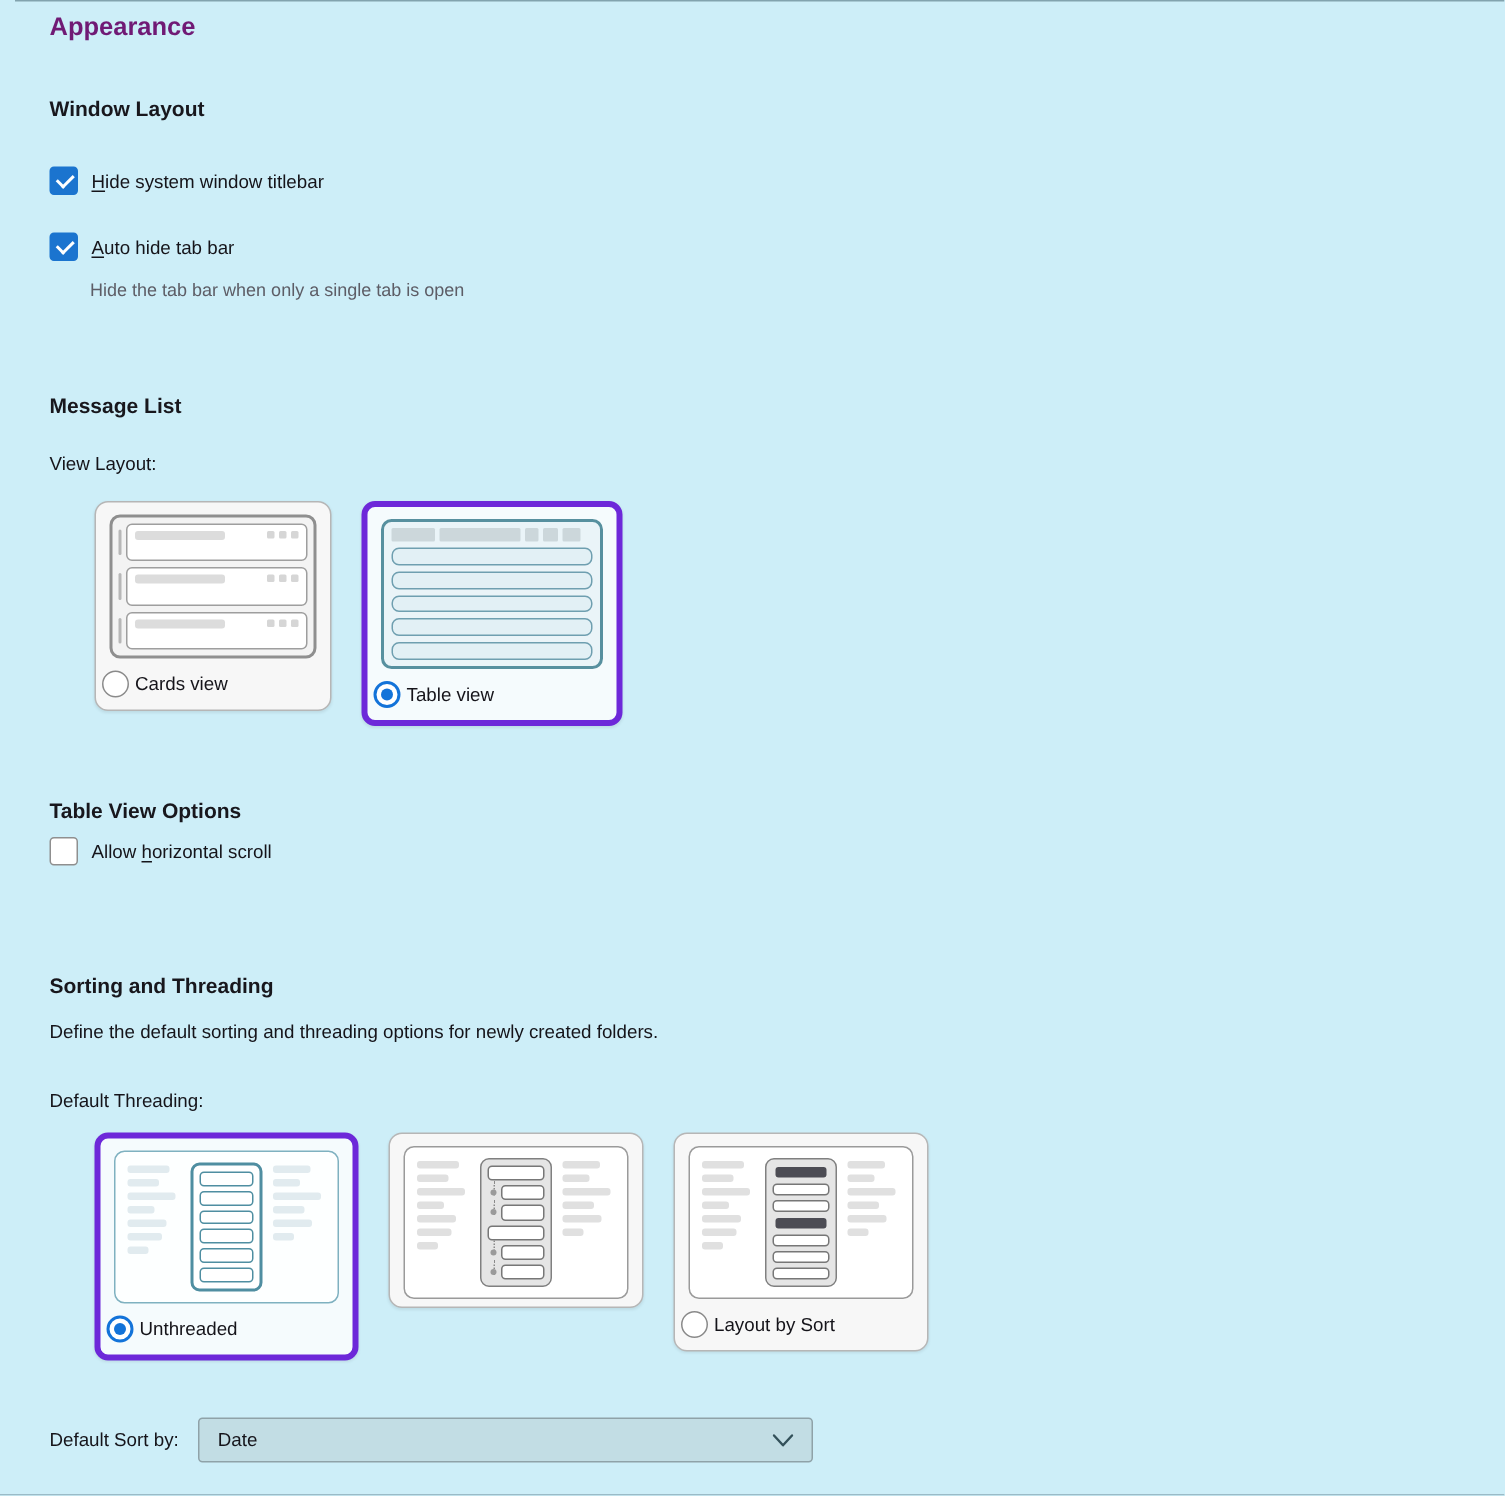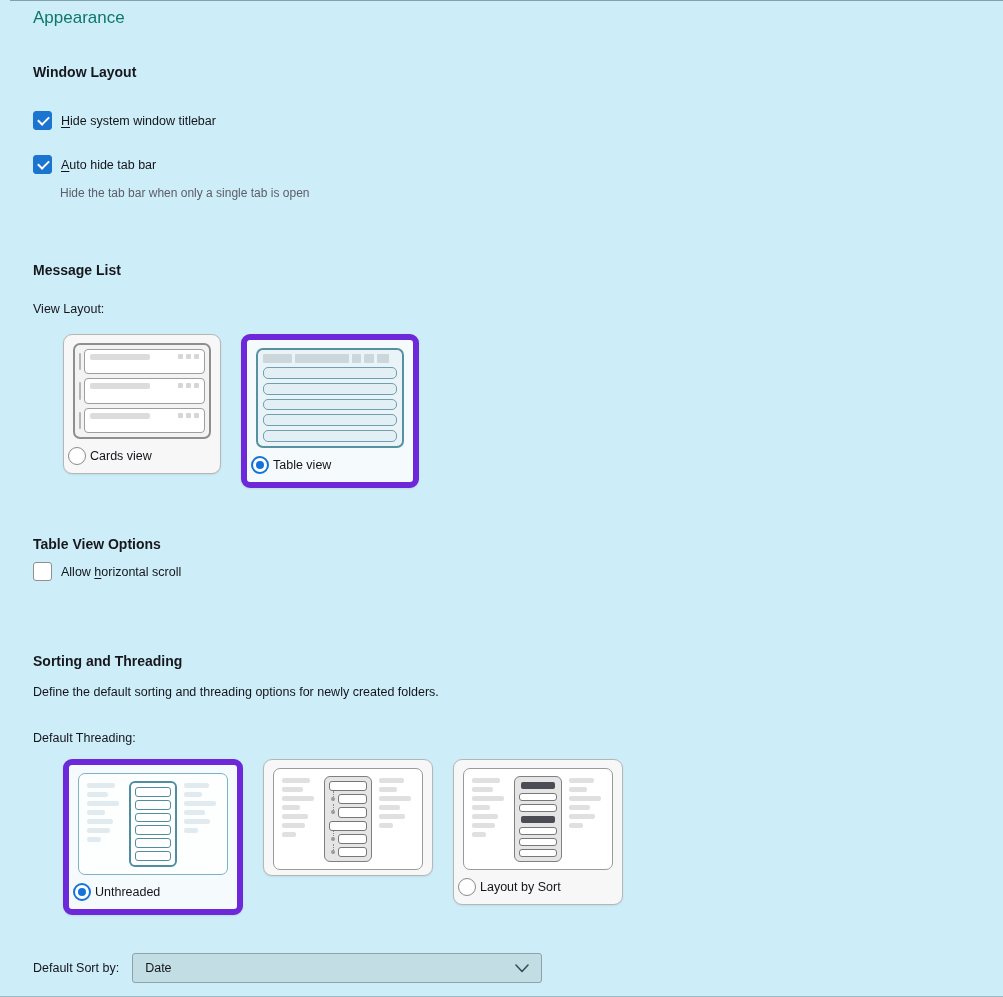--- a/index.html
+++ b/index.html
@@ -8,21 +8,21 @@
     background:#cdeef8;
     font-family:"Liberation Sans","DejaVu Sans",sans-serif;
     color:#15141a;
     position:relative;
     overflow:hidden;
     padding:0 0 0 33px;
   }
   body::before { content:""; position:absolute; top:0; left:10px; right:0; height:1px; background:rgba(40,70,85,.45); }
   body::after  { content:""; position:absolute; bottom:0; left:0; right:0; height:1px; background:rgba(40,70,85,.30); }
 
-  .page-title { font-size:17px; color:#0f766e; padding-top:8px; font-weight:400; }
+  .page-title { font-size:17px; color:#701a75; padding-top:8px; font-weight:700; }
   .section-heading { font-size:14px; font-weight:700; color:#18171d; }
   .label-text { font-size:12.5px; color:#15141a; }
   .desc-text { font-size:12px; color:#5d5d66; }
   .u { text-decoration:underline; text-underline-offset:2px; }
 
   .mt-wl   { margin-top:36px; }
   .mt-cb1  { margin-top:31px; }
   .mt-cb2  { margin-top:25px; }
   .mt-desc { margin-top:12px; margin-left:27px; }
   .mt-ml   { margin-top:62px; }
@@ -61,21 +61,21 @@
     width:8px; height:8px; border-radius:50%; background:#1373d9;
   }
 
   
   .card-row { display:flex; gap:20px; align-items:flex-start; }
   .option-card {
     background:#f7f7f7; border:1px solid #b6b6b6; border-radius:9px;
     display:flex; flex-direction:column; cursor:default;
     box-shadow:0 1px 2px rgba(0,0,0,.08);
   }
-  .option-card.selected { border:6px solid #6d28d9; background:#f5fbfd; }
+  .option-card.selected { border:4px solid #6d28d9; background:#f5fbfd; }
   .illus-wrap { padding:8px 9px 5px; display:flex; justify-content:center; }
   .label-row { display:flex; align-items:center; gap:4px; padding:3px 4px 8px; }
   .card-label { font-size:12.5px; color:#15141a; white-space:nowrap; }
 
   
   .illus-cards {
     width:138px; height:96px; border:2px solid #8f8f8f; border-radius:7px;
     background:#f3f3f3; padding:4px; display:flex; flex-direction:column; gap:4px;
   }
   .c-row { flex:1; display:flex; align-items:stretch; }

